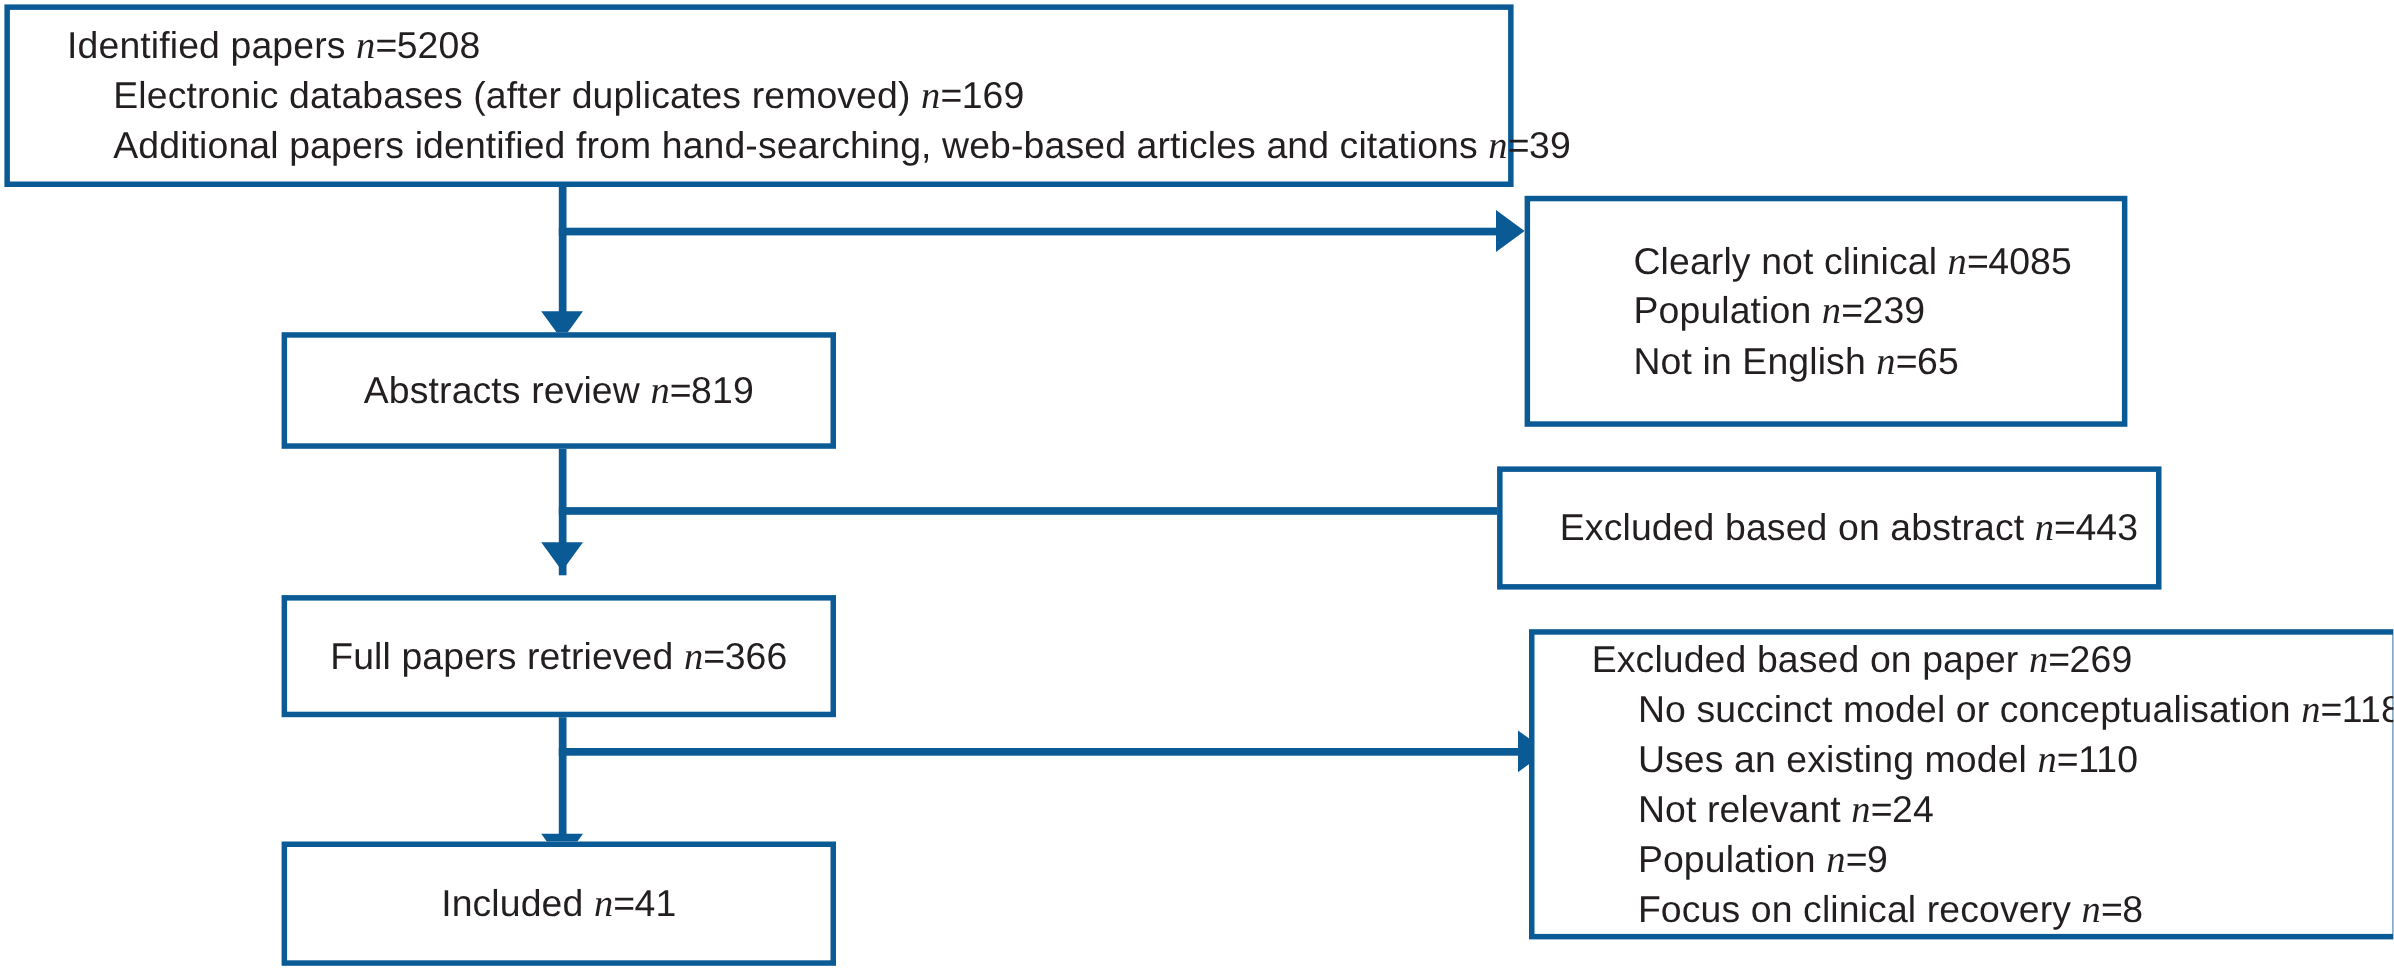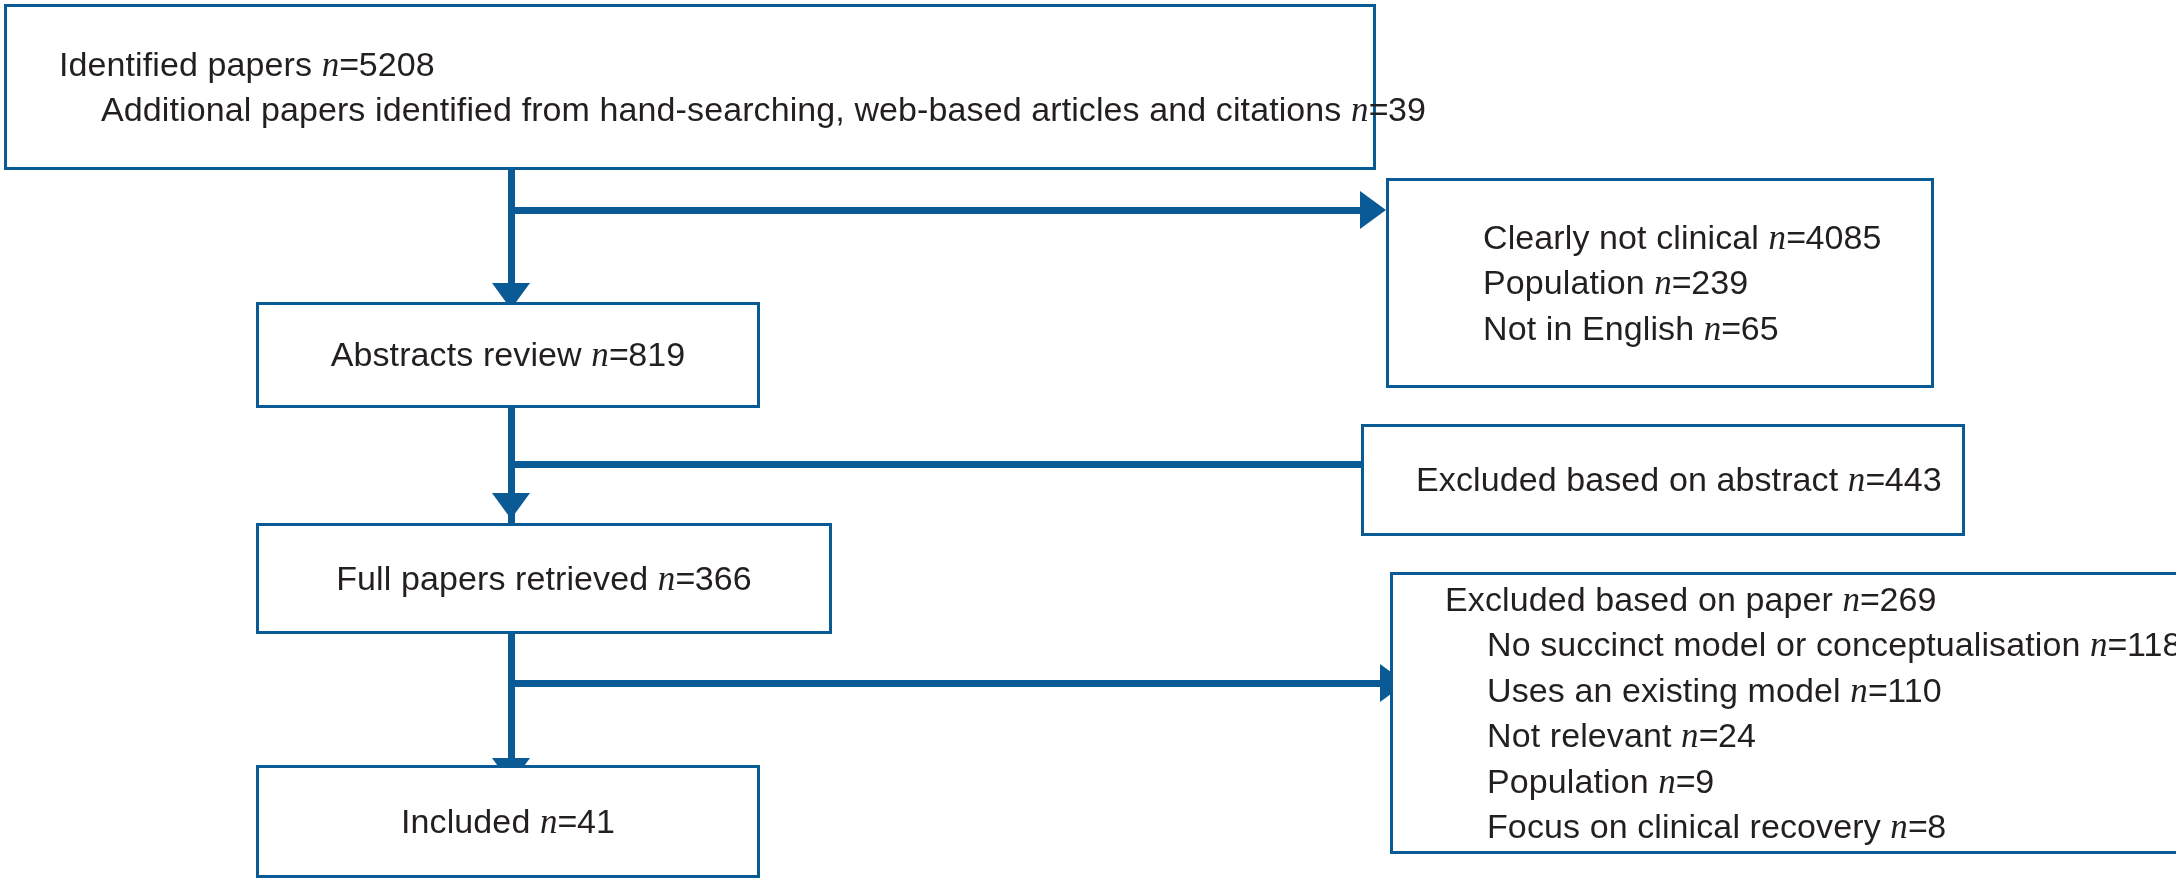--- a/index.html
+++ b/index.html
@@ -16,21 +16,21 @@
     width: 2176px;
     height: 882px;
     background: #ffffff;
     overflow: hidden;
   }
 
   
   .box {
     position: absolute;
     box-sizing: border-box;
-    border: 3px solid #c2410c;
+    border: 5px solid #c2410c;
     background: #ffffff;
     display: flex;
     flex-direction: column;
     justify-content: center;
   }
   .box.centered {
     align-items: center;
   }
   .box-line {
     font-size: 34px;
@@ -106,20 +106,24 @@
 
   <div class="hline" style="left: 508px; top: 680px; width: 880px; background: rgb(10, 90, 150);"></div>
   <div class="arrow-right" style="left: 1380px; top: 664px; border-left-color: rgb(10, 90, 150);"></div>
 
   <div class="box listbox" style="left: 4px; top: 4px; width: 1372px; height: 166px; border-color: rgb(10, 90, 150);">
     <div class="box-line">
       <span>Identified papers</span>
       <span class="nv">n</span><span class="eqv">=</span><span>5208</span>
     </div>
     <div class="box-line indent">
+      <span>Electronic databases (after duplicates removed)</span>
+      <span class="nv">n</span><span class="eqv">=</span><span>169</span>
+    </div>
+    <div class="box-line indent">
       <span>Additional papers identified from hand-searching, web-based articles and citations</span>
       <span class="nv">n</span><span class="eqv">=</span><span>39</span>
     </div>
   </div>
 
   <div class="box listbox" style="left: 1386px; top: 178px; width: 548px; height: 210px; border-color: rgb(10, 90, 150);">
     <div class="box-line indent">
       <span>Clearly not clinical</span>
       <span class="nv">n</span><span class="eqv">=</span><span>4085</span>
     </div>
@@ -140,21 +144,21 @@
     </div>
   </div>
 
   <div class="box listbox" style="left: 1361px; top: 424px; width: 604px; height: 112px; border-color: rgb(10, 90, 150);">
     <div class="box-line">
       <span>Excluded based on abstract</span>
       <span class="nv">n</span><span class="eqv">=</span><span>443</span>
     </div>
   </div>
 
-  <div class="box centered" style="left: 256px; top: 523px; width: 576px; height: 111px; border-color: rgb(10, 90, 150);">
+  <div class="box centered" style="left: 256px; top: 541px; width: 504px; height: 111px; border-color: rgb(10, 90, 150);">
     <div class="box-line">
       <span>Full papers retrieved</span>
       <span class="nv">n</span><span class="eqv">=</span><span>366</span>
     </div>
   </div>
 
   <div class="box listbox" style="left: 1390px; top: 572px; width: 790px; height: 282px; border-color: rgb(10, 90, 150);">
     <div class="box-line">
       <span>Excluded based on paper</span>
       <span class="nv">n</span><span class="eqv">=</span><span>269</span>

